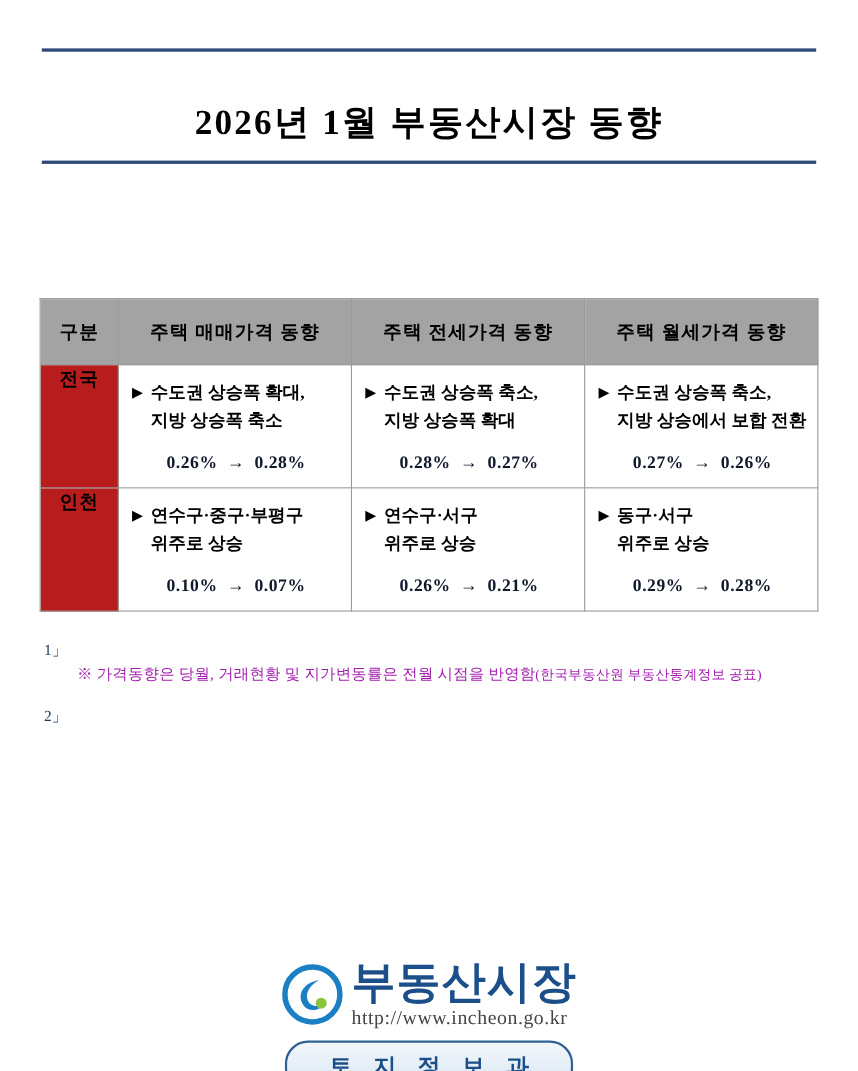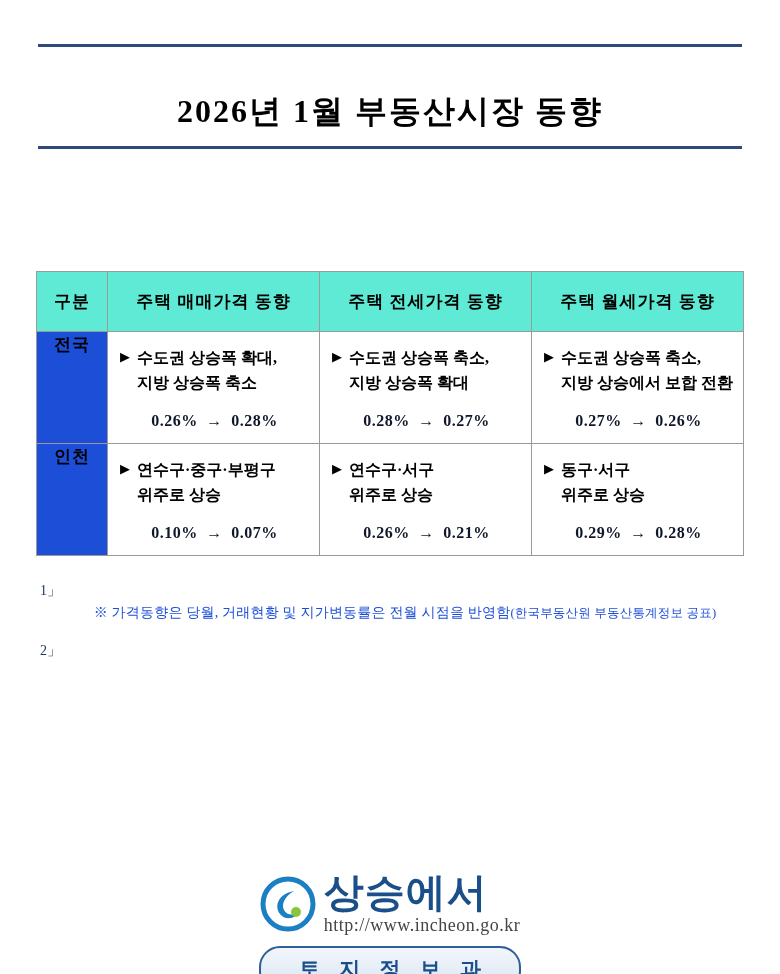--- a/index.html
+++ b/index.html
@@ -48,34 +48,34 @@
   table.trend {
     border-collapse: collapse;
     width: 708px;
     table-layout: fixed;
   }
   table.trend th, table.trend td {
     border: 1px solid #9a9a9a;
     vertical-align: top;
   }
   table.trend thead th {
-    background: #5eead4;
+    background: #a3a3a3;
     font-family: "Liberation Serif", serif;
     font-size: 17px;
     font-weight: bold;
     text-align: center;
     padding: 18px 4px 18px 4px;
     letter-spacing: 1px;
     vertical-align: middle;
   }
   .col-head {
     width: 62px;
   }
   .row-head {
-    background: #1d4ed8;
+    background: #b91c1c;
     width: 62px;
     text-align: center;
     vertical-align: middle;
     font-size: 17px;
     font-weight: bold;
     letter-spacing: 1px;
   }
   td.cell {
     padding: 14px 10px 12px 12px;
     height: 112px;
@@ -130,23 +130,22 @@
   }
   .note-body {
     font-size: 17px;
     line-height: 1.5;
     color: #1f3864;
     letter-spacing: 0.3px;
   }
   .note-sub {
     margin: 4px 0 4px 30px;
     font-size: 14px;
-    color: #1d4ed8;
+    color: #a21caf;
     letter-spacing: 0.2px;
-    text-align: center;
   }
   .note-sub .tiny {
     font-size: 12.5px;
   }
   .note-2 {
     margin-top: 18px;
   }
   .note-2 .note-body {
     letter-spacing: 1px;
   }
@@ -325,21 +324,21 @@
   <div class="footer">
     <div class="logo-row">
       <span class="logo-mark">
         <svg width="56" height="56" viewBox="0 0 56 56" aria-hidden="true">
           <circle cx="28" cy="28" r="25" fill="none" stroke="#1b7fc4" stroke-width="5"></circle>
           <path d="M34 15 C18 18, 14 30, 20 38 C25 45, 37 43, 40 34 C36 40, 27 40, 24 34 C21 28, 25 20, 34 15 Z" fill="#1b7fc4"></path>
           <circle cx="36" cy="36" r="5" fill="#8bc53f"></circle>
         </svg>
       </span>
       <span class="logo-right">
-        <div class="logo-city">상승에서</div>
+        <div class="logo-city">부동산시장</div>
         <div class="logo-url">http://www.incheon.go.kr</div>
       </span>
     </div>
     <div class="dept-badge">
       <span class="dept-text">토 지 정 보 과</span>
     </div>
   </div>
 
 </div>
 

